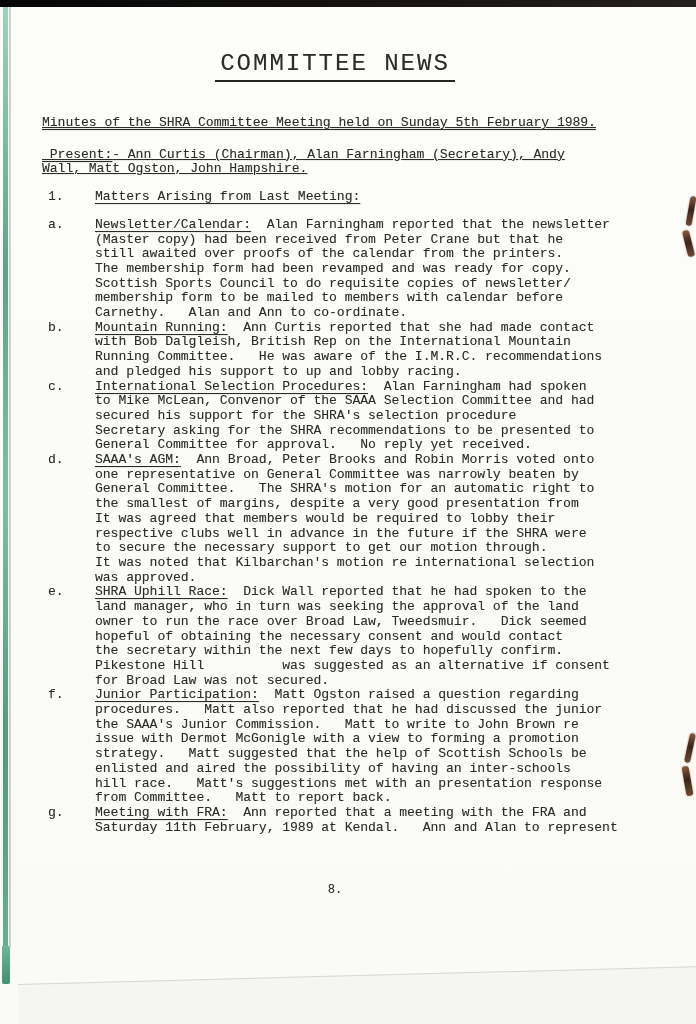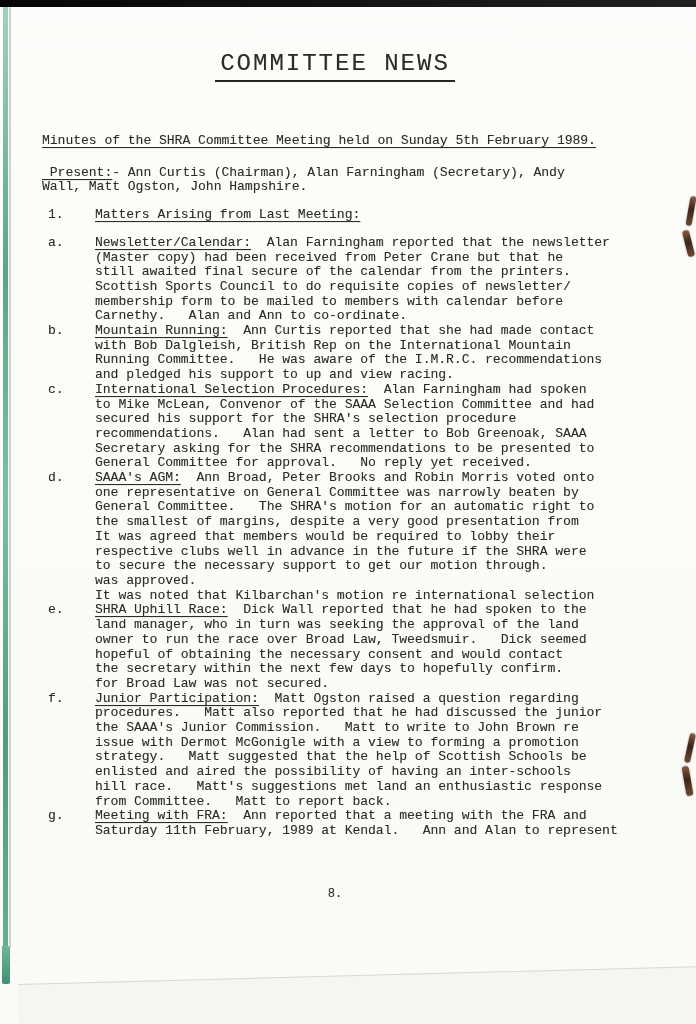--- a/index.html
+++ b/index.html
@@ -30,25 +30,25 @@
   .stitch.s1{left:688px;top:196px;width:6px;height:30px;transform:rotate(10deg);}
   .stitch.s2{left:685px;top:230px;width:7px;height:27px;transform:rotate(-14deg);}
   .stitch.s3{left:687px;top:733px;width:6px;height:30px;transform:rotate(12deg);}
   .stitch.s4{left:684px;top:766px;width:7px;height:30px;transform:rotate(-10deg);}
 
   .content{position:absolute;left:42px;top:50px;width:615px;
     font-size:13px;line-height:14.7px;
     text-shadow:0.3px 0.3px 0 rgba(46,44,41,.30);}
   .line{white-space:pre;}
   .u{text-decoration:underline;text-underline-offset:3px;text-decoration-thickness:1.3px;}
-  .title-wrap{width:586px;text-align:center;margin:0 0 52px 0;}
+  .title-wrap{width:586px;text-align:center;margin:0 0 34px 0;}
   .title{display:inline-block;font-size:24px;line-height:27px;letter-spacing:2px;
     font-weight:normal;border-bottom:2px solid #262421;padding:0 5px 3px 5px;margin:0;}
-  .minutes{margin:0 0 17px 0;white-space:pre;}
-  .present-block{margin:14px 0 13px 0;}
+  .minutes{margin:0 0 17px 0;white-space:pre;text-decoration:underline;}
+  .present-block{margin:14px 0 13px 0;text-decoration:underline;}
   .sec-heading{display:flex;margin:0 0 13px 0;}
   .item{display:flex;}
   .label{flex:0 0 53px;width:53px;padding-left:6px;box-sizing:border-box;white-space:pre;}
   .body{flex:1;}
   .page-number{margin-top:48px;width:586px;text-align:center;font-size:12px;}
 </style>
 </head>
 <body>
 
 <div class="scan">
@@ -80,81 +80,82 @@
       <span class="label">1.</span>
       <span class="u">Matters Arising from Last Meeting:</span>
     </div>
 
     <div id="items">
         <div class="item">
           <span class="label">a.</span>
           <div class="body">
             <div class="line"><span class="u">Newsletter/Calendar:</span><span>  Alan Farningham reported that the newsletter</span></div>
             <div class="line">(Master copy) had been received from Peter Crane but that he</div>
-            <div class="line">still awaited final secure of the calendar from the printers.</div>
+            <div class="line">still awaited over proofs of the calendar from the printers.</div>
+            <div class="line">The membership form had been revamped and was ready for copy.</div>
             <div class="line">Scottish Sports Council to do requisite copies of newsletter/</div>
             <div class="line">membership form to be mailed to members with calendar before</div>
             <div class="line">Carnethy.   Alan and Ann to co-ordinate.</div>
           </div>
         </div>
         <div class="item">
           <span class="label">b.</span>
           <div class="body">
             <div class="line"><span class="u">Mountain Running:</span><span>  Ann Curtis reported that she had made contact</span></div>
             <div class="line">with Bob Dalgleish, British Rep on the International Mountain</div>
             <div class="line">Running Committee.   He was aware of the I.M.R.C. recommendations</div>
-            <div class="line">and pledged his support to up and view racing.</div>
+            <div class="line">and pledged his support to up and lobby racing.</div>
           </div>
         </div>
         <div class="item">
           <span class="label">c.</span>
           <div class="body">
             <div class="line"><span class="u">International Selection Procedures:</span><span>  Alan Farningham had spoken</span></div>
             <div class="line">to Mike McLean, Convenor of the SAAA Selection Committee and had</div>
             <div class="line">secured his support for the SHRA's selection procedure</div>
-            <div class="line">recommendations.   Alan had sent a letter to Bob Greenoak, SAAA</div>
             <div class="line">Secretary asking for the SHRA recommendations to be presented to</div>
             <div class="line">General Committee for approval.   No reply yet received.</div>
           </div>
         </div>
         <div class="item">
           <span class="label">d.</span>
           <div class="body">
             <div class="line"><span class="u">SAAA's AGM:</span><span>  Ann Broad, Peter Brooks and Robin Morris voted onto</span></div>
             <div class="line">one representative on General Committee was narrowly beaten by</div>
             <div class="line">General Committee.   The SHRA's motion for an automatic right to</div>
             <div class="line">the smallest of margins, despite a very good presentation from</div>
             <div class="line">It was agreed that members would be required to lobby their</div>
             <div class="line">respective clubs well in advance in the future if the SHRA were</div>
             <div class="line">to secure the necessary support to get our motion through.</div>
+            <div class="line">It was noted that Kilbarchan's motion re international selection</div>
             <div class="line">was approved.</div>
-            <div class="line">It was noted that Kilbarchan's motion re international selection</div>
           </div>
         </div>
         <div class="item">
           <span class="label">e.</span>
           <div class="body">
             <div class="line"><span class="u">SHRA Uphill Race:</span><span>  Dick Wall reported that he had spoken to the</span></div>
             <div class="line">land manager, who in turn was seeking the approval of the land</div>
             <div class="line">owner to run the race over Broad Law, Tweedsmuir.   Dick seemed</div>
             <div class="line">hopeful of obtaining the necessary consent and would contact</div>
             <div class="line">the secretary within the next few days to hopefully confirm.</div>
+            <div class="line">Pikestone Hill          was suggested as an alternative if consent</div>
             <div class="line">for Broad Law was not secured.</div>
           </div>
         </div>
         <div class="item">
           <span class="label">f.</span>
           <div class="body">
             <div class="line"><span class="u">Junior Participation:</span><span>  Matt Ogston raised a question regarding</span></div>
             <div class="line">procedures.   Matt also reported that he had discussed the junior</div>
             <div class="line">the SAAA's Junior Commission.   Matt to write to John Brown re</div>
             <div class="line">issue with Dermot McGonigle with a view to forming a promotion</div>
             <div class="line">strategy.   Matt suggested that the help of Scottish Schools be</div>
             <div class="line">enlisted and aired the possibility of having an inter-schools</div>
-            <div class="line">hill race.   Matt's suggestions met land an enthusiastic response</div>
+            <div class="line">hill race.   Matt's suggestions met with an presentation response</div>
             <div class="line">from Committee.   Matt to report back.</div>
           </div>
         </div>
         <div class="item">
           <span class="label">g.</span>
           <div class="body">
             <div class="line"><span class="u">Meeting with FRA:</span><span>  Ann reported that a meeting with the FRA and</span></div>
             <div class="line">Saturday 11th February, 1989 at Kendal.   Ann and Alan to represent</div>
           </div>
         </div>

